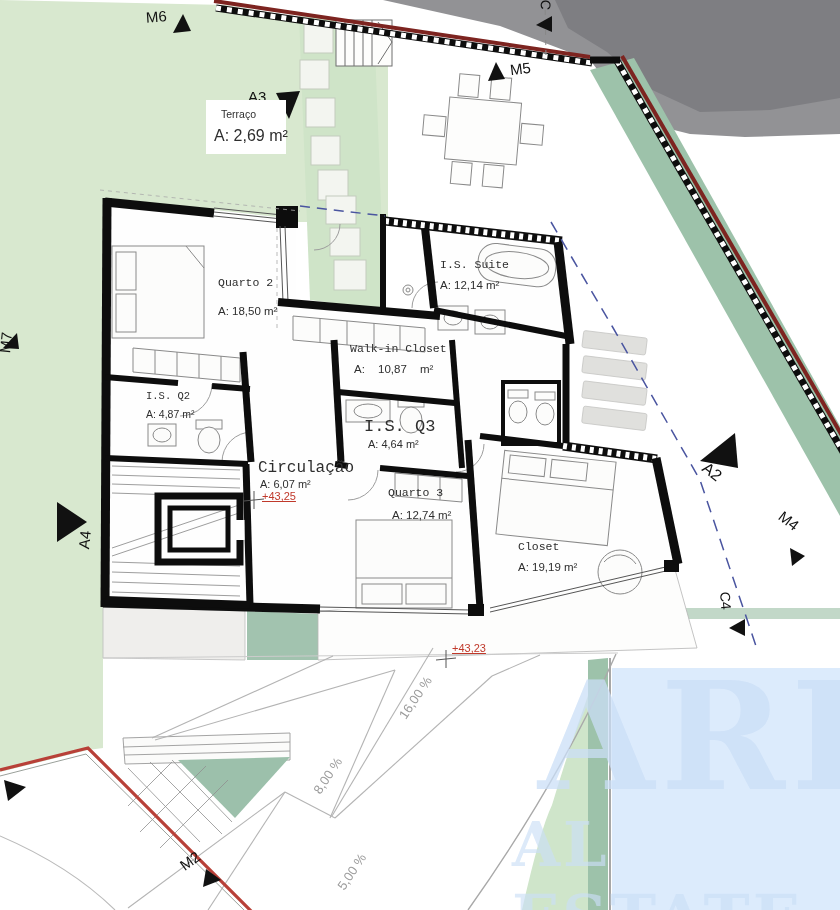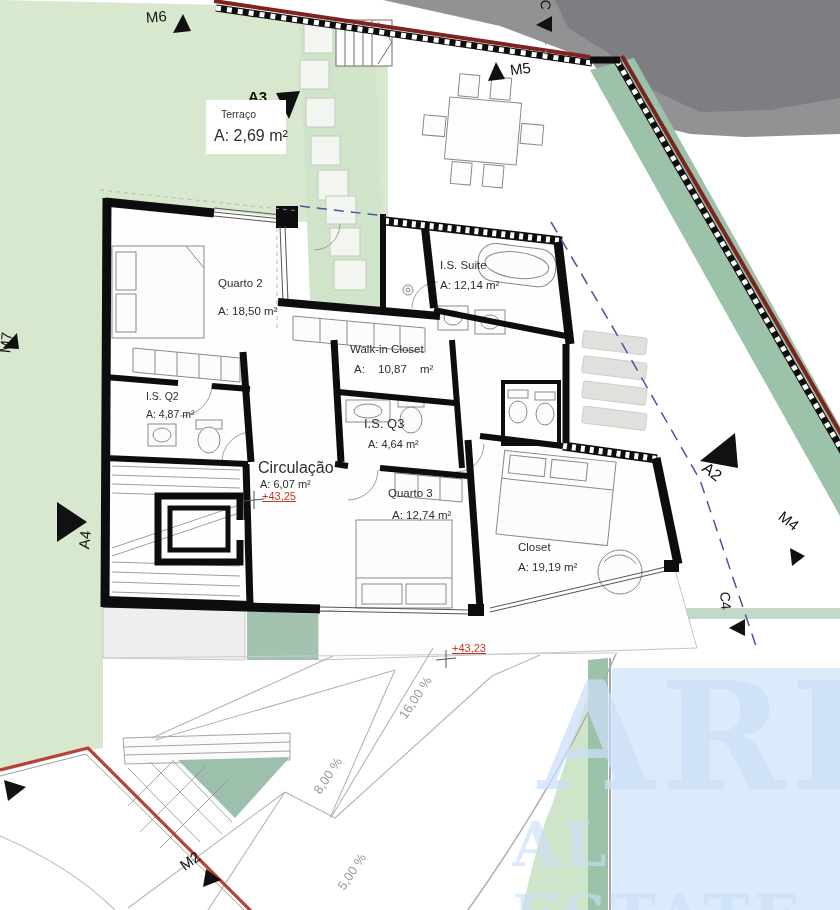--- a/index.html
+++ b/index.html
@@ -1,20 +1,20 @@
 <!DOCTYPE html>
 <html><head>
 <meta charset="utf-8">
 <style>
   html,body{margin:0;padding:0;background:#fff;}
   #stage{position:relative;width:840px;height:910px;overflow:hidden;background:#fff;
          font-family:"Liberation Sans",sans-serif;}
   #stage svg{position:absolute;left:0;top:0;}
   .lbl{position:absolute;white-space:nowrap;color:#2e2e2e;line-height:1.25;}
-  .room-name{font-size:11.5px;}
+  .room-name{font-size:11.5px;font-family:Liberation Mono, monospace;}
   .room-area{font-size:11.5px;}
   .marker{font-size:15px;color:#111;}
   .level{font-size:11px;color:#c0392b;text-decoration:underline;}
   .slope{font-size:13px;color:#9b9b9b;}
   .wm{position:absolute;font-family:"DejaVu Serif","Liberation Serif",serif;color:#cbdff7;}
   .terr-box{position:absolute;left:206px;top:100px;width:80px;height:54px;background:#fff;}
 </style>
 </head>
 <body>
 
@@ -322,21 +322,21 @@
   </g>
 </svg>
 
 <div style="position:absolute;left:612px;top:668px;width:228px;height:242px;background:#dcebfc;"></div>
 <div class="wm" style="left:538px;top:648px;font-size:150px;font-weight:bold;letter-spacing:6px;opacity:0.75;">ARE</div>
 <div class="wm" style="left:512px;top:808px;font-size:62px;font-weight:bold;letter-spacing:3px;opacity:0.65;">AL ESTATE</div>
 
 <div class="lbl marker" style="left:146px;top:8px;transform:rotate(-4deg);">M6</div>
 <div class="lbl marker" style="left:540px;top:-4px;transform:rotate(97deg);font-size:14px;">C</div>
 <div class="lbl marker" style="left:510px;top:60px;transform:rotate(-7deg);">M5</div>
-<div class="lbl marker" style="left:248px;top:88px;font-weight:bold;">A3</div>
+<div class="lbl marker" style="left:248px;top:88px;">A3</div>
 <div class="lbl marker" style="left:-4px;top:352px;transform:rotate(-84deg);transform-origin:left top;">M7</div>
 <div class="lbl marker" style="left:75px;top:548px;transform:rotate(-84deg);transform-origin:left top;">A4</div>
 <div class="lbl marker" style="left:702px;top:462px;transform:rotate(38deg);font-size:16px;">A2</div>
 <div class="lbl marker" style="left:778px;top:512px;transform:rotate(38deg);">M4</div>
 <div class="lbl marker" style="left:716px;top:592px;transform:rotate(85deg);font-size:14px;">C4</div>
 <div class="lbl marker" style="left:180px;top:852px;transform:rotate(-36deg);">M2</div>
 
 <div class="terr-box"></div>
 <div class="lbl" style="left:214px;top:108px;font-size:10.5px;margin-left:7px;">Terraço</div>
 <div class="lbl" style="left:214px;top:126px;font-size:16px;">A: 2,69 m²</div>
@@ -346,21 +346,21 @@
 
 <div class="lbl room-name" style="left:440px;top:258px;">I.S. Suite</div>
 <div class="lbl room-area" style="left:440px;top:278px;">A: 12,14 m²</div>
 
 <div class="lbl room-name" style="left:350px;top:342px;">Walk-in Closet</div>
 <div class="lbl room-area" style="left:354px;top:362px;word-spacing:10px;">A: 10,87 m²</div>
 
 <div class="lbl room-name" style="left:146px;top:390px;font-size:10.5px;">I.S. Q2</div>
 <div class="lbl room-area" style="left:146px;top:408px;font-size:10.5px;">A: 4,87 m²</div>
 
-<div class="lbl room-name" style="left:364px;top:416px;font-size:13px;">I.S. Q3</div>
+<div class="lbl room-name" style="left:364px;top:416px;font-size:17px;">I.S. Q3</div>
 <div class="lbl room-area" style="left:368px;top:438px;font-size:11px;">A: 4,64 m²</div>
 
 <div class="lbl room-name" style="left:258px;top:458px;font-size:16px;">Circulação</div>
 <div class="lbl room-area" style="left:260px;top:478px;font-size:11px;">A: 6,07 m²</div>
 <div class="lbl level" style="left:262px;top:490px;">+43,25</div>
 
 <div class="lbl room-name" style="left:388px;top:486px;">Quarto 3</div>
 <div class="lbl room-area" style="left:392px;top:508px;">A: 12,74 m²</div>
 
 <div class="lbl room-name" style="left:518px;top:540px;">Closet</div>

